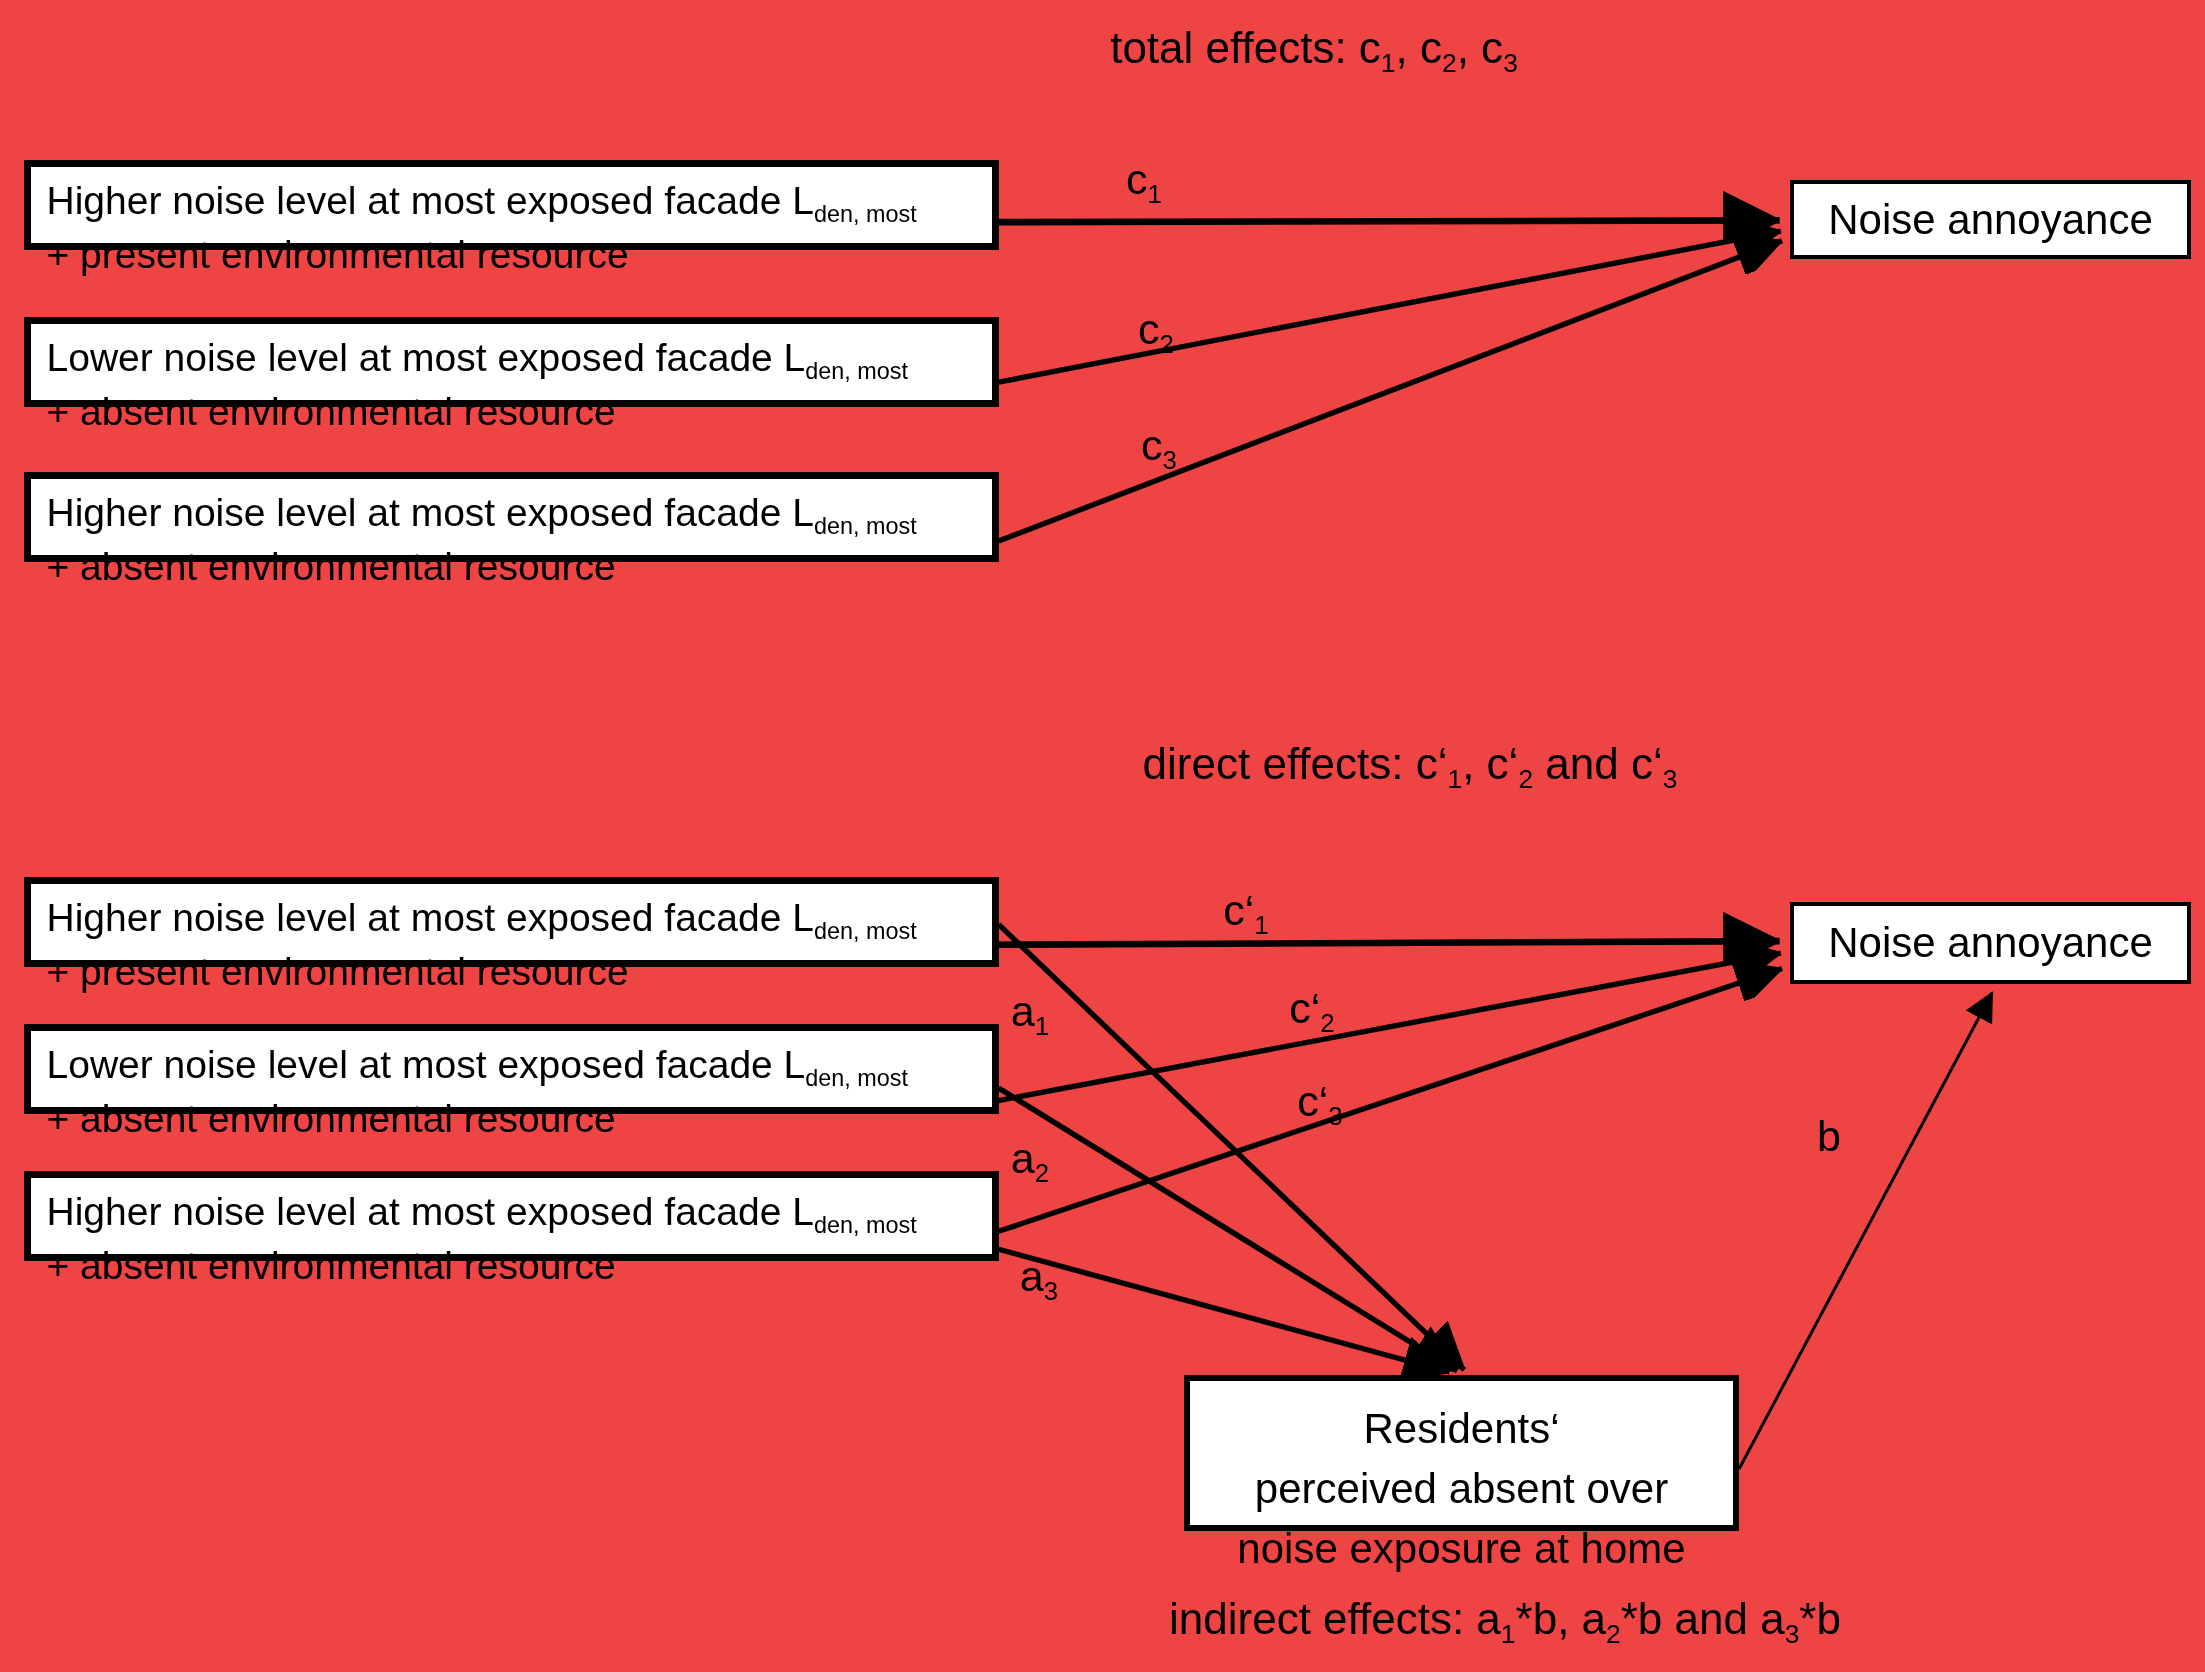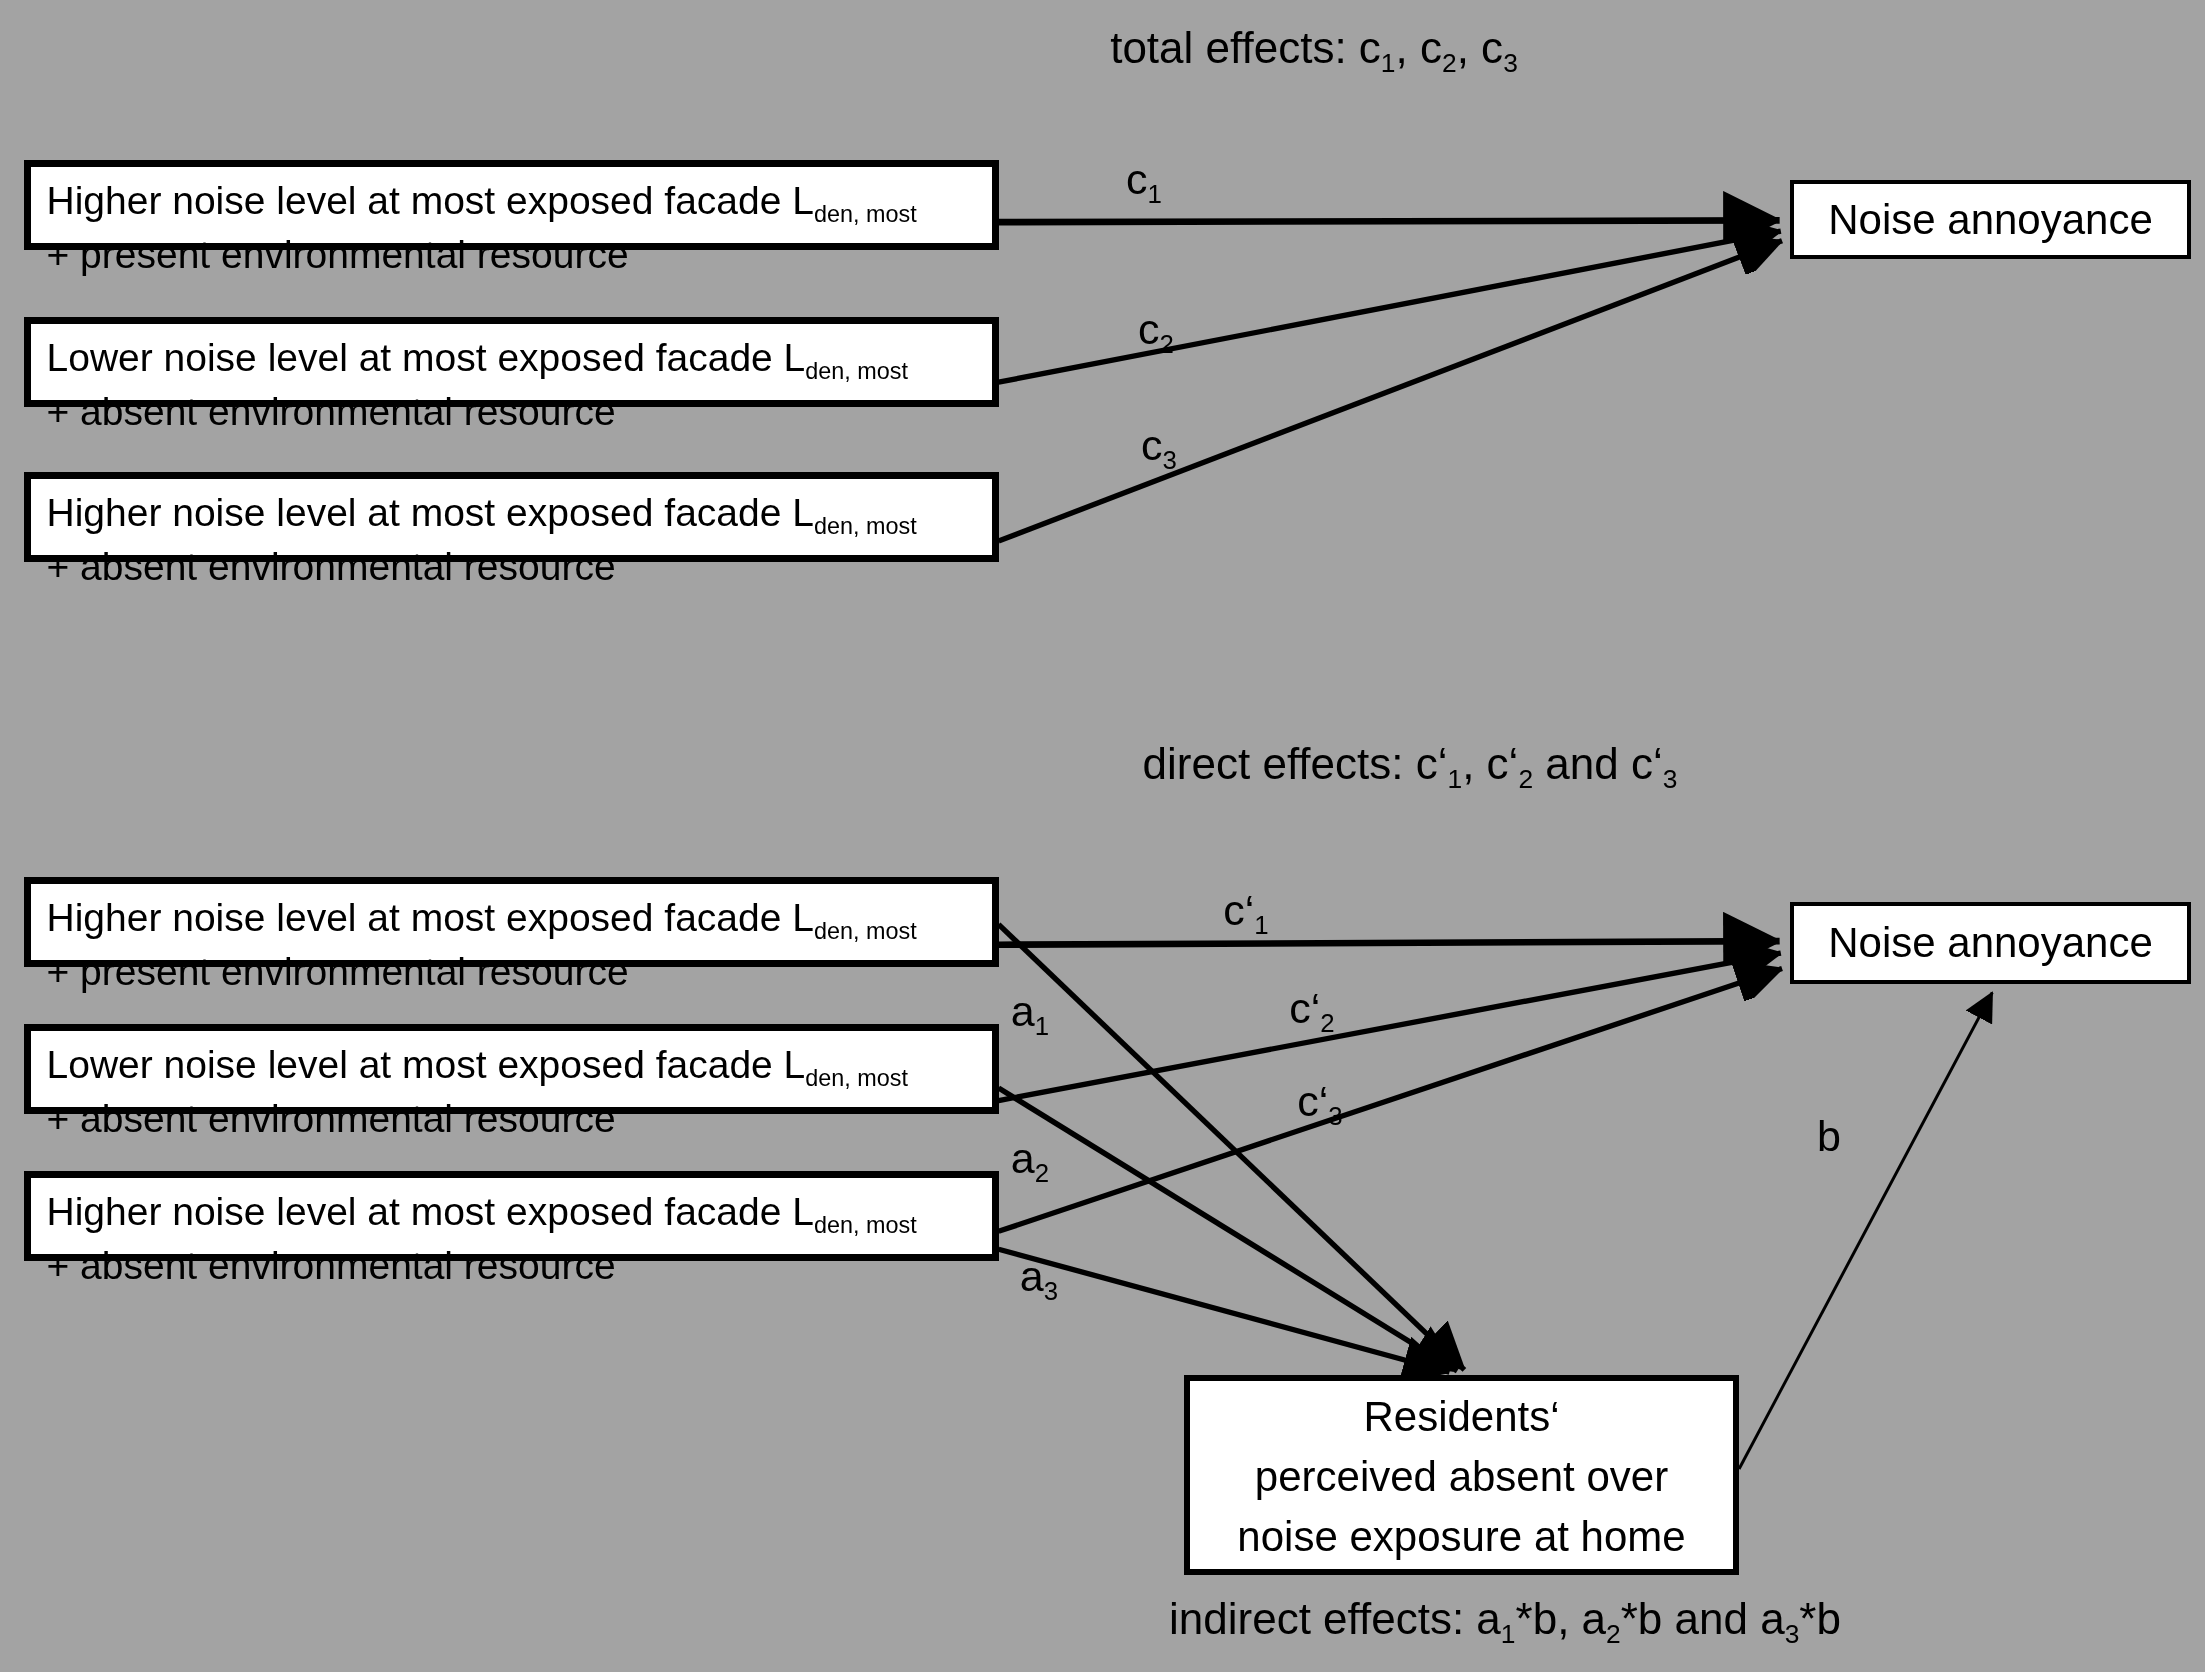--- a/index.html
+++ b/index.html
@@ -1,44 +1,44 @@
 <!DOCTYPE html>
 <html style="font-size:9.6px"><head>
 <meta charset="utf-8">
 <style>
   html,body{margin:0;padding:0;background:#ffffff;}
   #figure{
     position:relative;
     width:2205px;height:1672px;
-    background:#a3a3a3;
+    background:#ef4444;
     font-family:"Liberation Sans", sans-serif;
     color:#000000;
     overflow:hidden;
   }
   #arrow-layer{position:absolute;left:0;top:0;width:2205px;height:1672px;z-index:1;}
   .box{position:absolute;box-sizing:border-box;background:#ffffff;z-index:2;}
   .box-pred{
     left:24px;width:975px;height:90px;
     border:7.2px solid #000000;
     font-size:39px;line-height:54px;
     padding:7.2px 4.8px 0 15.5px;
     white-space:nowrap;
   }
   .box-outcome{
     left:1790px;width:401px;
     border:4.8px solid #000000;
     display:flex;align-items:center;justify-content:center;
     font-size:42px;white-space:nowrap;
   }
   .box-mediator{
-    left:1184px;top:1375px;width:555px;height:200px;
+    left:1184px;top:1375px;width:555px;height:156px;
     border:6px solid #000000;
     text-align:center;
     font-size:42px;line-height:60px;
-    padding-top:6px;
+    padding-top:18px;
   }
   .fig-title{
     position:absolute;z-index:2;
     font-size:44px;text-align:center;white-space:nowrap;
   }
   .path-label{
     position:absolute;z-index:3;
     transform:translate(-50%,-50%);
     font-size:43px;white-space:nowrap;
   }

